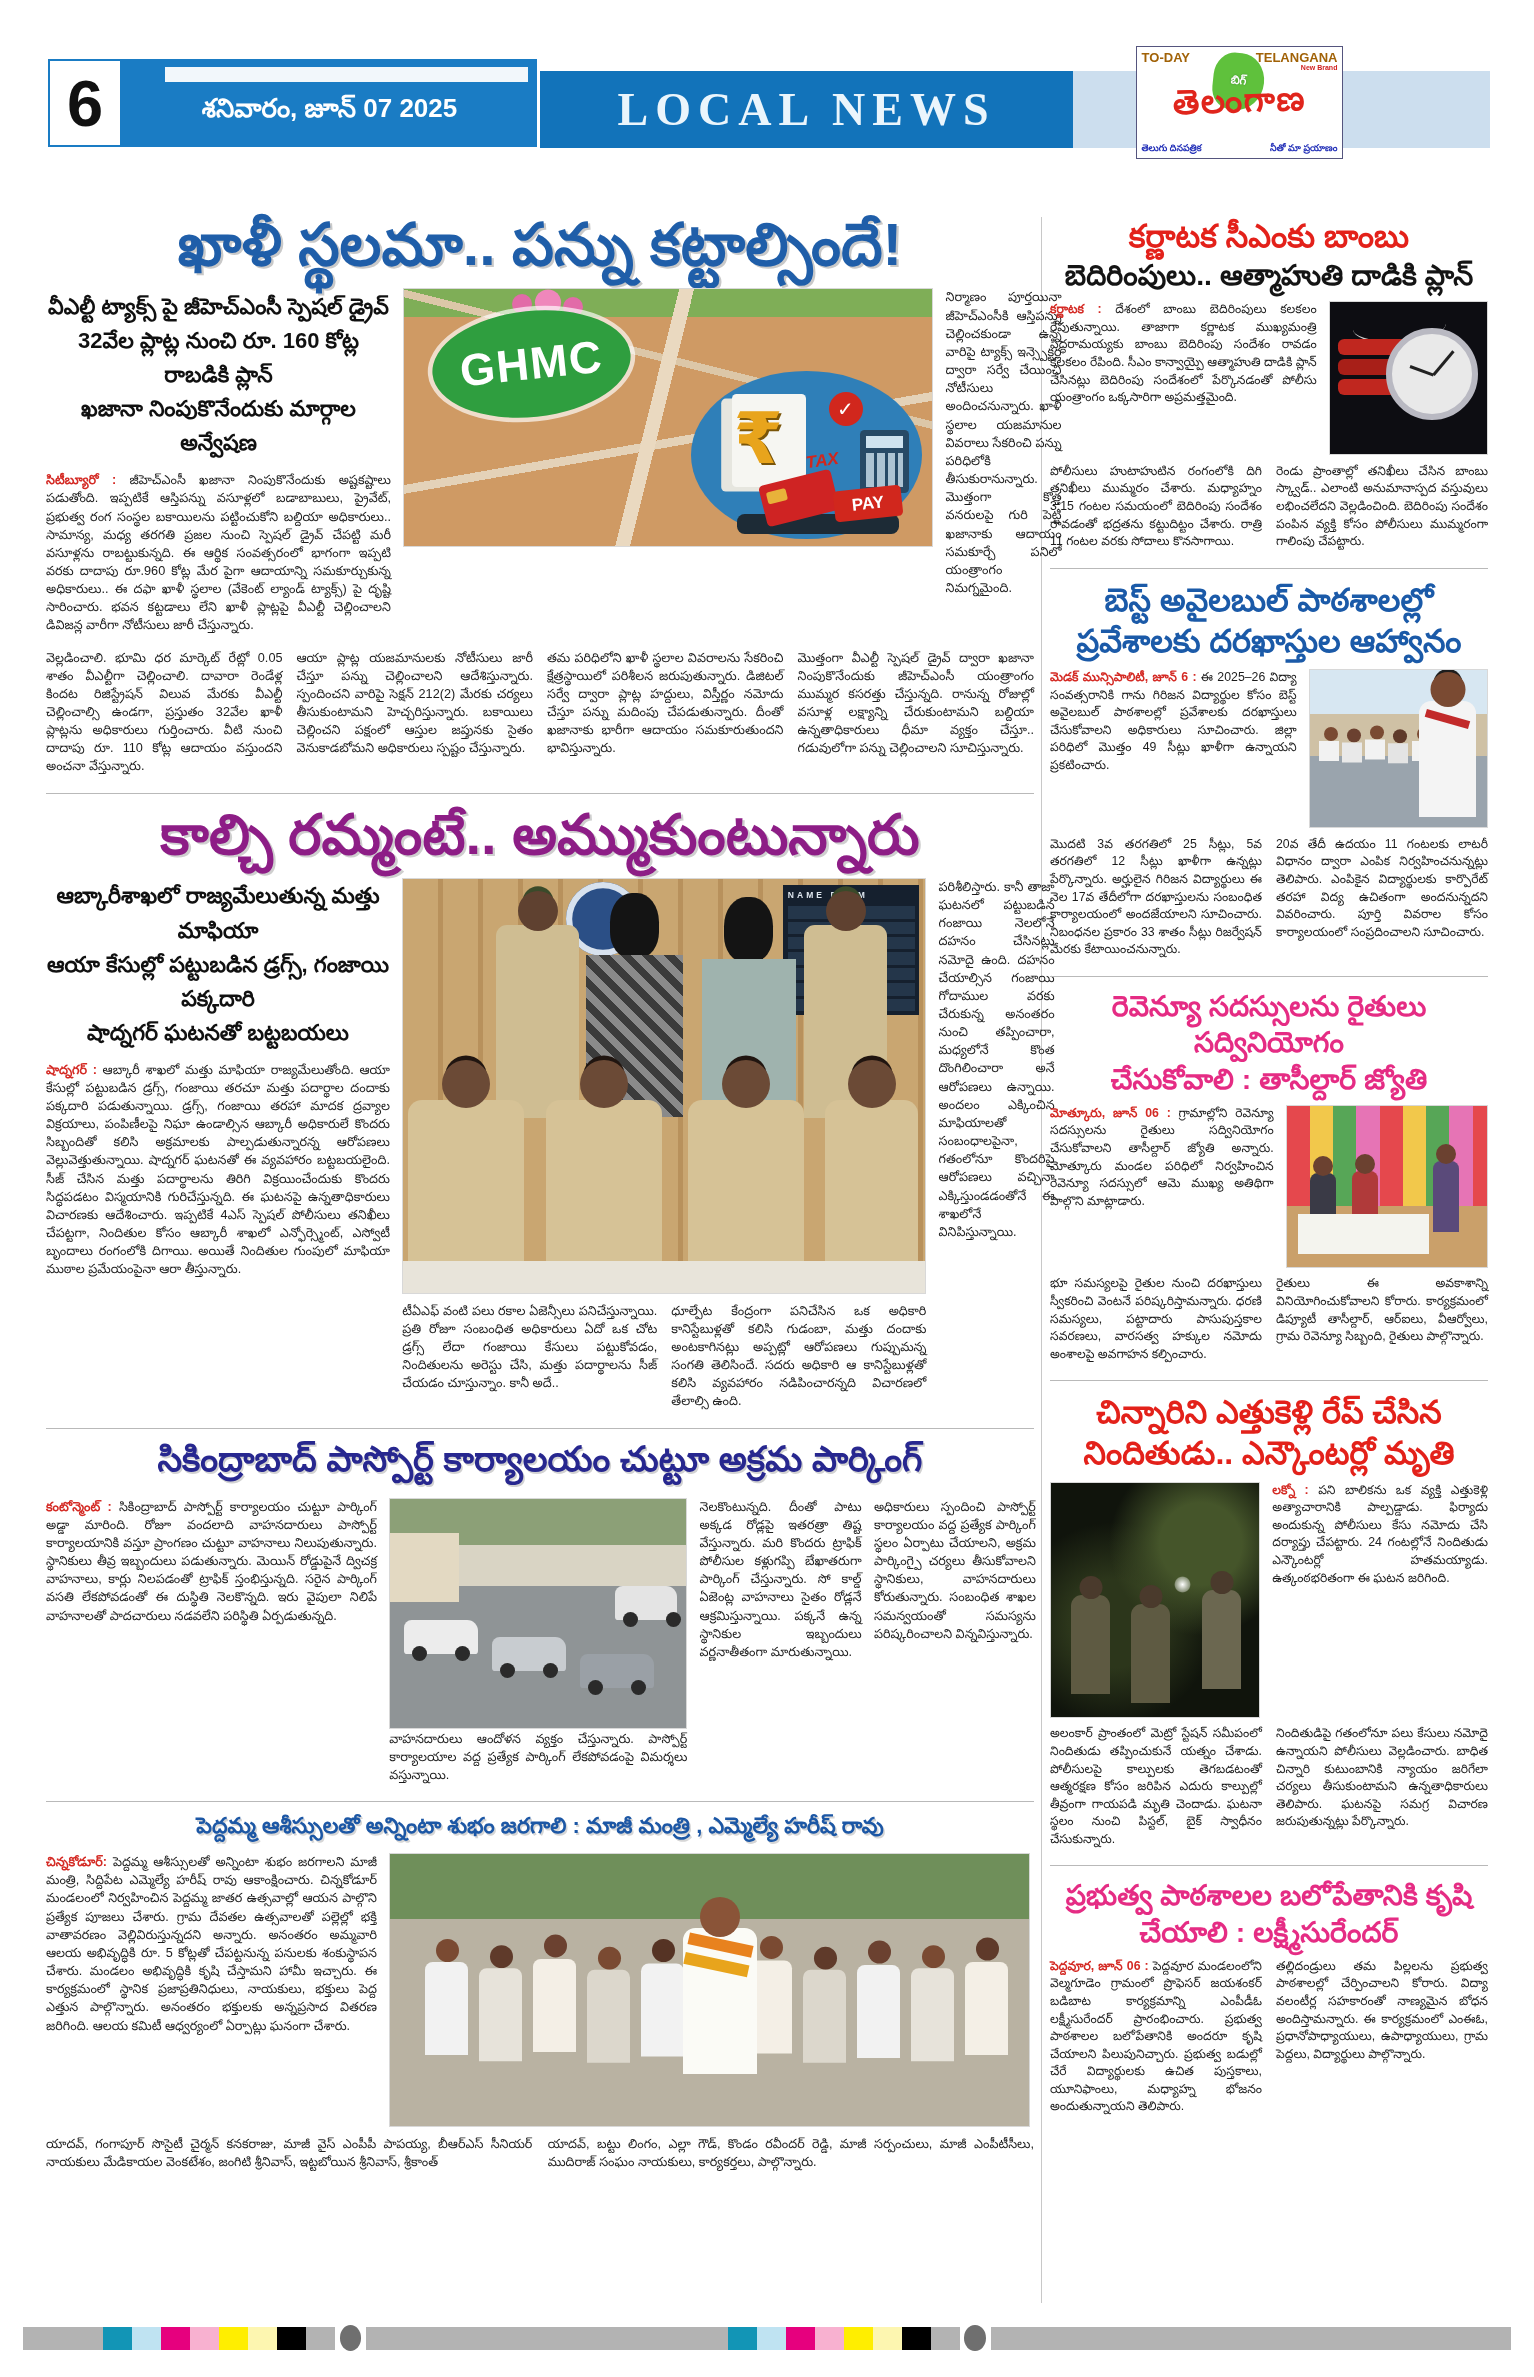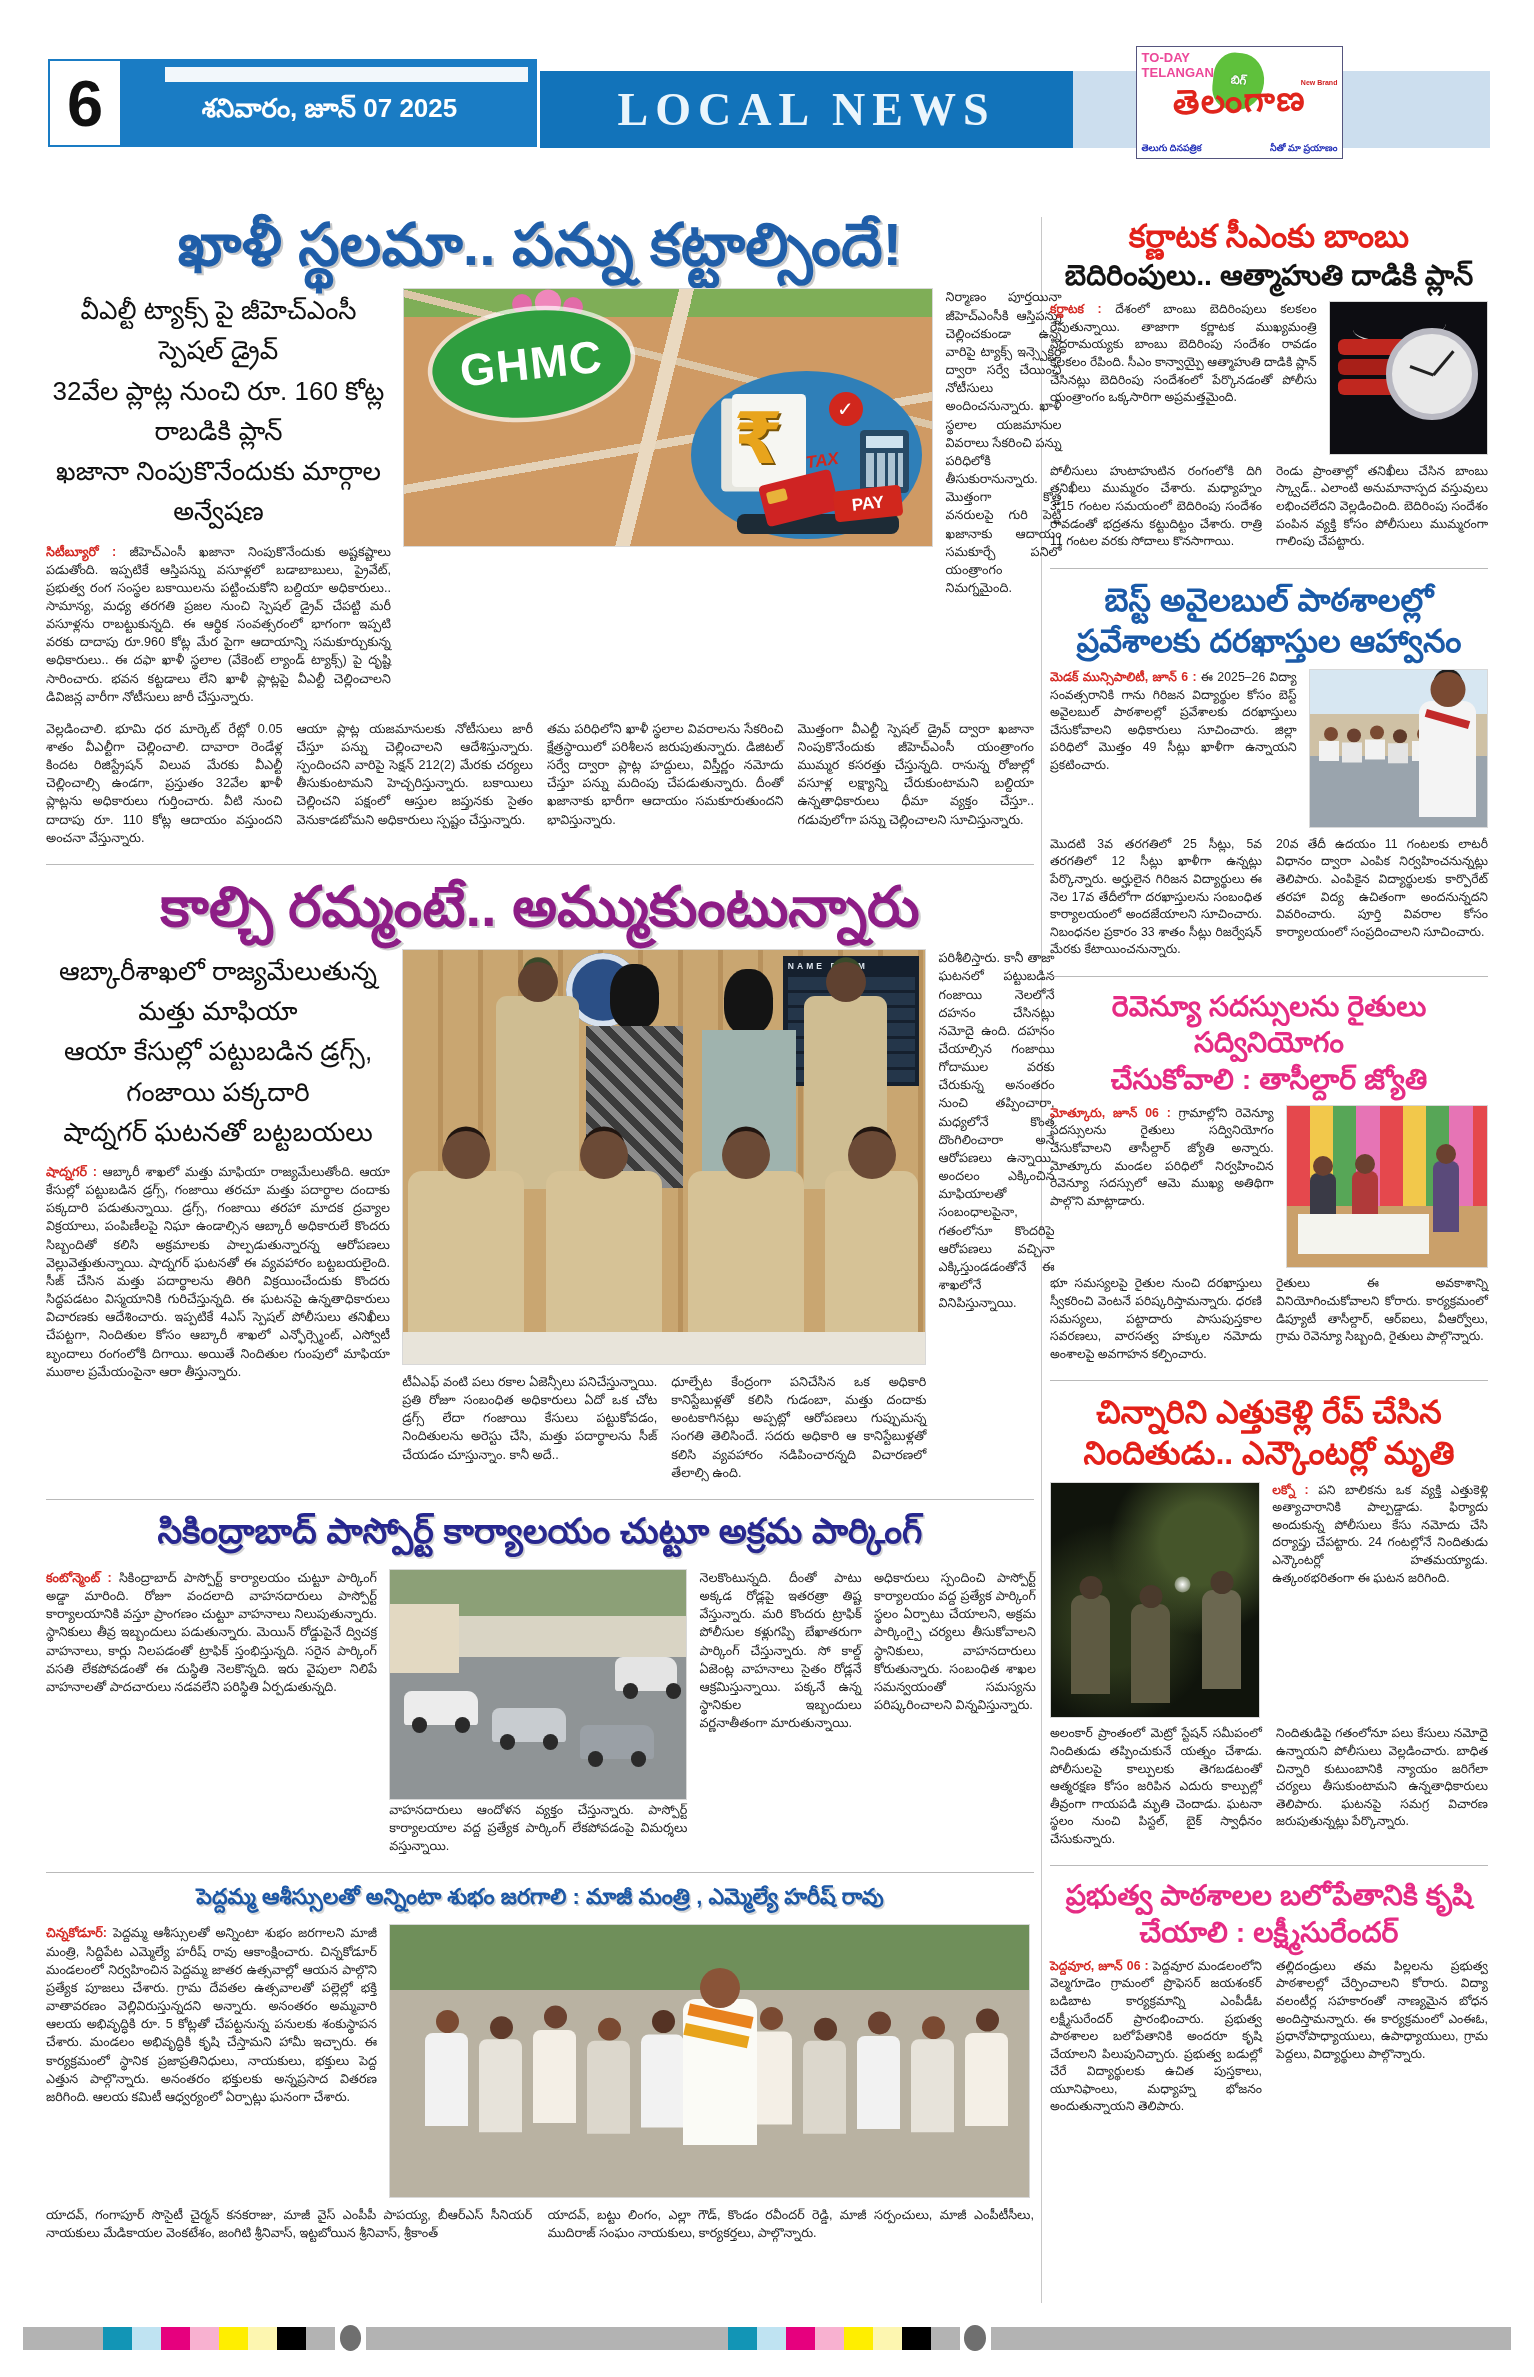--- a/index.html
+++ b/index.html
@@ -10,21 +10,21 @@
   .pgbox{width:74px;background:#ffffff;color:#111;font-size:65px;font-weight:bold;
          display:flex;align-items:center;justify-content:center;border:2.3px solid #1a7cc4;box-sizing:border-box;}
   .hdr-date{flex:1;position:relative;color:#ffffff;font-weight:bold;font-size:26px;
             display:flex;align-items:center;justify-content:center;padding-top:17px;box-sizing:border-box;}
   .hdr-date::before{content:"";position:absolute;top:7.7px;left:43px;right:9.3px;height:15.4px;background:#f2f7fb;}
   .ln-band{position:absolute;left:540px;top:71px;width:950px;height:77px;background:#ccdeee;}
   .ln-box{width:533px;height:77px;background:#1273ba;color:#eaf5fc;font-family:"Liberation Serif","DejaVu Serif",serif;
           font-size:46px;font-weight:bold;letter-spacing:7px;display:flex;align-items:center;justify-content:center;}
   .masthead{position:absolute;left:1136px;top:46px;width:207px;height:113px;background:#fff;
             border:1.5px solid #55557e;box-sizing:border-box;z-index:3;padding:3.1px 4.6px;}
-  .mh-row{display:flex;justify-content:space-between;font-size:13px;font-weight:bold;color:#ec4899;flex-direction:column;}
+  .mh-row{display:flex;justify-content:space-between;font-size:13px;font-weight:bold;color:#a16207;}
   .mh-sub{text-align:right;font-size:7px;color:#d02020;font-weight:bold;margin-top:-1.5px;}
   .mh-map{position:absolute;left:76px;top:6.2px;width:51px;height:57px;background:#5fc13c;
           border-radius:46% 54% 58% 42%;transform:rotate(6deg);display:flex;align-items:center;justify-content:center;}
   .mh-map span{color:#fff;font-size:11.6px;font-weight:bold;text-shadow:0 0 1.5px #2f7d1e;}
   .mh-script{position:absolute;left:6.2px;top:34px;width:193px;text-align:center;color:#e0251c;
              font-size:34px;font-weight:bold;transform:rotate(-2deg);letter-spacing:1.5px;}
   .mh-tags{position:absolute;left:4.6px;right:4.6px;bottom:3.1px;display:flex;justify-content:space-between;
            font-size:9.3px;font-weight:bold;color:#2330b8;}
   
   .main-left{position:absolute;left:46px;top:207px;width:988px;}
@@ -35,21 +35,21 @@
   .hl-a{margin:4.6px 0 10.8px;text-align:center;font-size:59px;line-height:1.12;font-weight:bold;
         color:#1f5ea9;text-shadow:2.3px 2.3px 0 #c9c9c9;}
   .hl-b{margin:7.7px 0 10.8px;text-align:center;font-size:56px;line-height:1.12;font-weight:bold;
         color:#8d1d86;text-shadow:2.3px 2.3px 0 #cfcfcf;}
   .hl-c{margin:6.2px 0 9.3px;text-align:center;font-size:35px;font-weight:bold;color:#27278f;text-shadow:1.5px 1.5px 0 #d2d2d2;}
   .hl-d{margin:6.2px 0 9.3px;text-align:center;font-size:22px;font-weight:bold;color:#1c57a5;text-shadow:1.5px 1.5px 0 #d6d6d6;}
   .rl-h{margin:3.1px 0 7.7px;text-align:center;font-weight:bold;line-height:1.28;}
   .rl-h .l1{display:block;font-size:32px;}
   .rl-h .l2{display:block;font-size:28.5px;}
   .red{color:#e3211a;} .blk{color:#141414;} .blue{color:#1b5aa8;} .pink{color:#e52c84;}
-  .subhead{text-align:center;font-size:26px;font-weight:normal;line-height:1.55;color:#111;margin:1.5px 0 10.8px;}
+  .subhead{text-align:center;font-size:22px;font-weight:bold;line-height:1.55;color:#111;margin:1.5px 0 10.8px;}
   
   .body{font-size:12.7px;line-height:1.43;text-align:justify;margin:0 0 6.2px;}
   .rail .body{font-size:12.3px;}
   .dateline{color:#d42a24;font-weight:bold;}
   .row{display:flex;gap:12.3px;}
   .cols{display:flex;gap:14px;margin-top:7.7px;}
   .cols > div{flex:1;}
   .namecols{display:flex;gap:15.4px;margin-top:7.7px;}
   .namecols > div{flex:1;}
   

